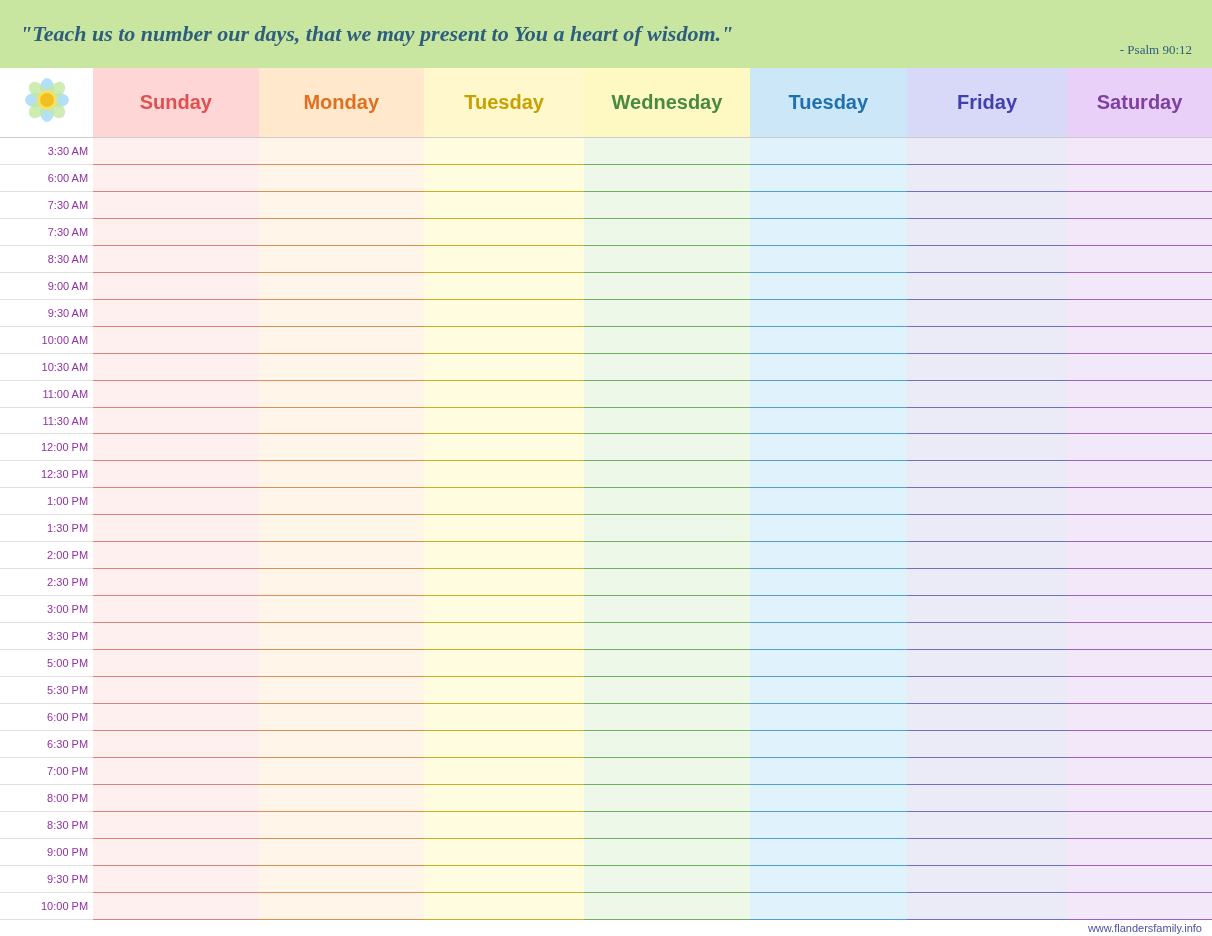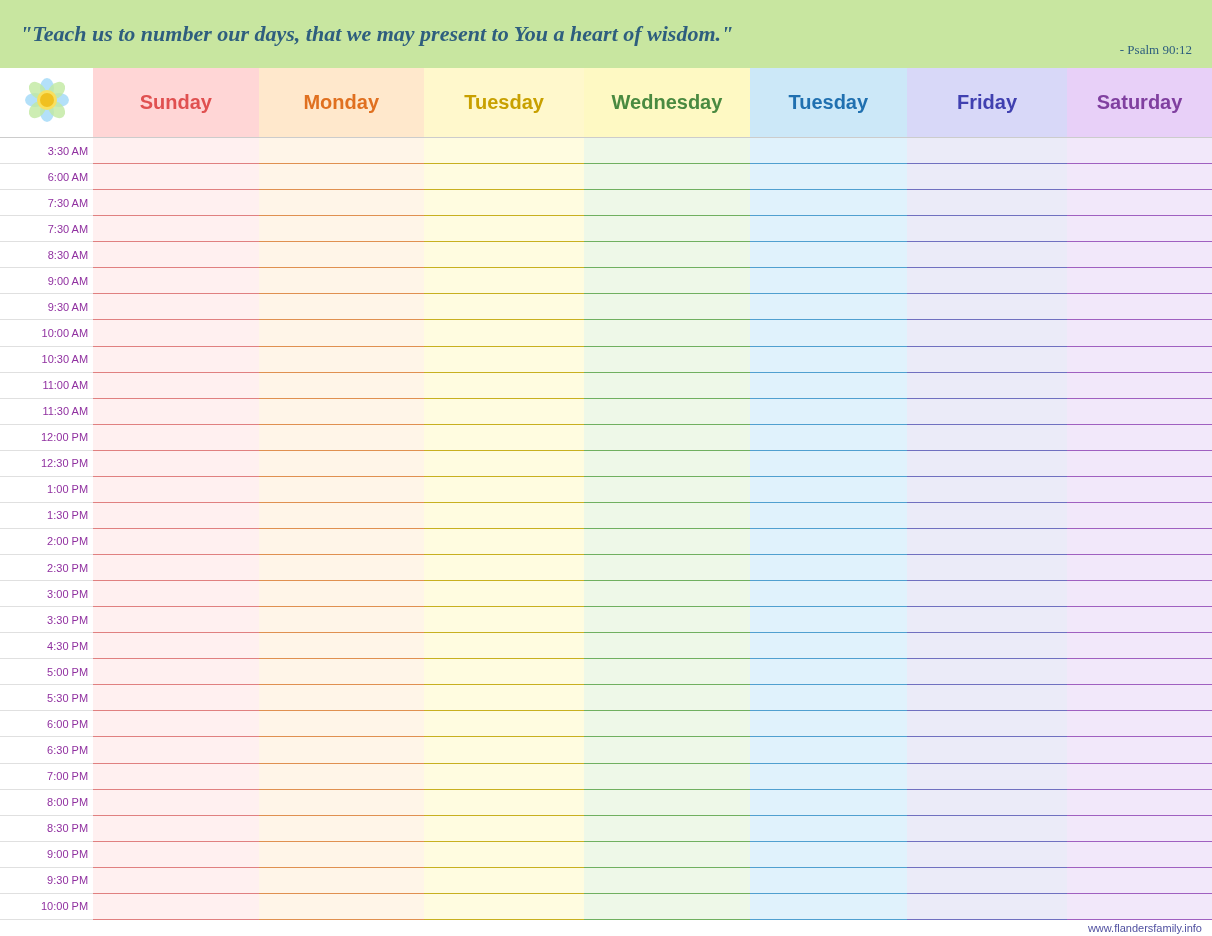--- a/index.html
+++ b/index.html
@@ -358,30 +358,20 @@
             <td class="time-cell">3:30 PM</td>
             <td class="day-cell" style="background-color: rgb(255, 240, 240); border-bottom: 1px solid rgb(224, 128, 128);"></td>
             <td class="day-cell" style="background-color: rgb(255, 245, 232); border-bottom: 1px solid rgb(224, 144, 80);"></td>
             <td class="day-cell" style="background-color: rgb(255, 252, 224); border-bottom: 1px solid rgb(200, 176, 32);"></td>
             <td class="day-cell" style="background-color: rgb(238, 248, 232); border-bottom: 1px solid rgb(112, 176, 96);"></td>
             <td class="day-cell" style="background-color: rgb(224, 242, 252); border-bottom: 1px solid rgb(80, 160, 208);"></td>
             <td class="day-cell" style="background-color: rgb(235, 235, 248); border-bottom: 1px solid rgb(112, 112, 192);"></td>
             <td class="day-cell" style="background-color: rgb(242, 232, 250); border-bottom: 1px solid rgb(160, 96, 192);"></td>
           </tr>
           <tr class="row-sun">
-            <td class="time-cell">4:30 PM</td>
-            <td class="day-cell" style="background-color: rgb(255, 240, 240); border-bottom: 1px solid rgb(224, 128, 128);"></td>
-            <td class="day-cell" style="background-color: rgb(255, 245, 232); border-bottom: 1px solid rgb(224, 144, 80);"></td>
-            <td class="day-cell" style="background-color: rgb(255, 252, 224); border-bottom: 1px solid rgb(200, 176, 32);"></td>
-            <td class="day-cell" style="background-color: rgb(238, 248, 232); border-bottom: 1px solid rgb(112, 176, 96);"></td>
-            <td class="day-cell" style="background-color: rgb(224, 242, 252); border-bottom: 1px solid rgb(80, 160, 208);"></td>
-            <td class="day-cell" style="background-color: rgb(235, 235, 248); border-bottom: 1px solid rgb(112, 112, 192);"></td>
-            <td class="day-cell" style="background-color: rgb(242, 232, 250); border-bottom: 1px solid rgb(160, 96, 192);"></td>
-          </tr>
-          <tr class="row-sun">
             <td class="time-cell">5:00 PM</td>
             <td class="day-cell" style="background-color: rgb(255, 240, 240); border-bottom: 1px solid rgb(224, 128, 128);"></td>
             <td class="day-cell" style="background-color: rgb(255, 245, 232); border-bottom: 1px solid rgb(224, 144, 80);"></td>
             <td class="day-cell" style="background-color: rgb(255, 252, 224); border-bottom: 1px solid rgb(200, 176, 32);"></td>
             <td class="day-cell" style="background-color: rgb(238, 248, 232); border-bottom: 1px solid rgb(112, 176, 96);"></td>
             <td class="day-cell" style="background-color: rgb(224, 242, 252); border-bottom: 1px solid rgb(80, 160, 208);"></td>
             <td class="day-cell" style="background-color: rgb(235, 235, 248); border-bottom: 1px solid rgb(112, 112, 192);"></td>
             <td class="day-cell" style="background-color: rgb(242, 232, 250); border-bottom: 1px solid rgb(160, 96, 192);"></td>
           </tr>
           <tr class="row-sun">

